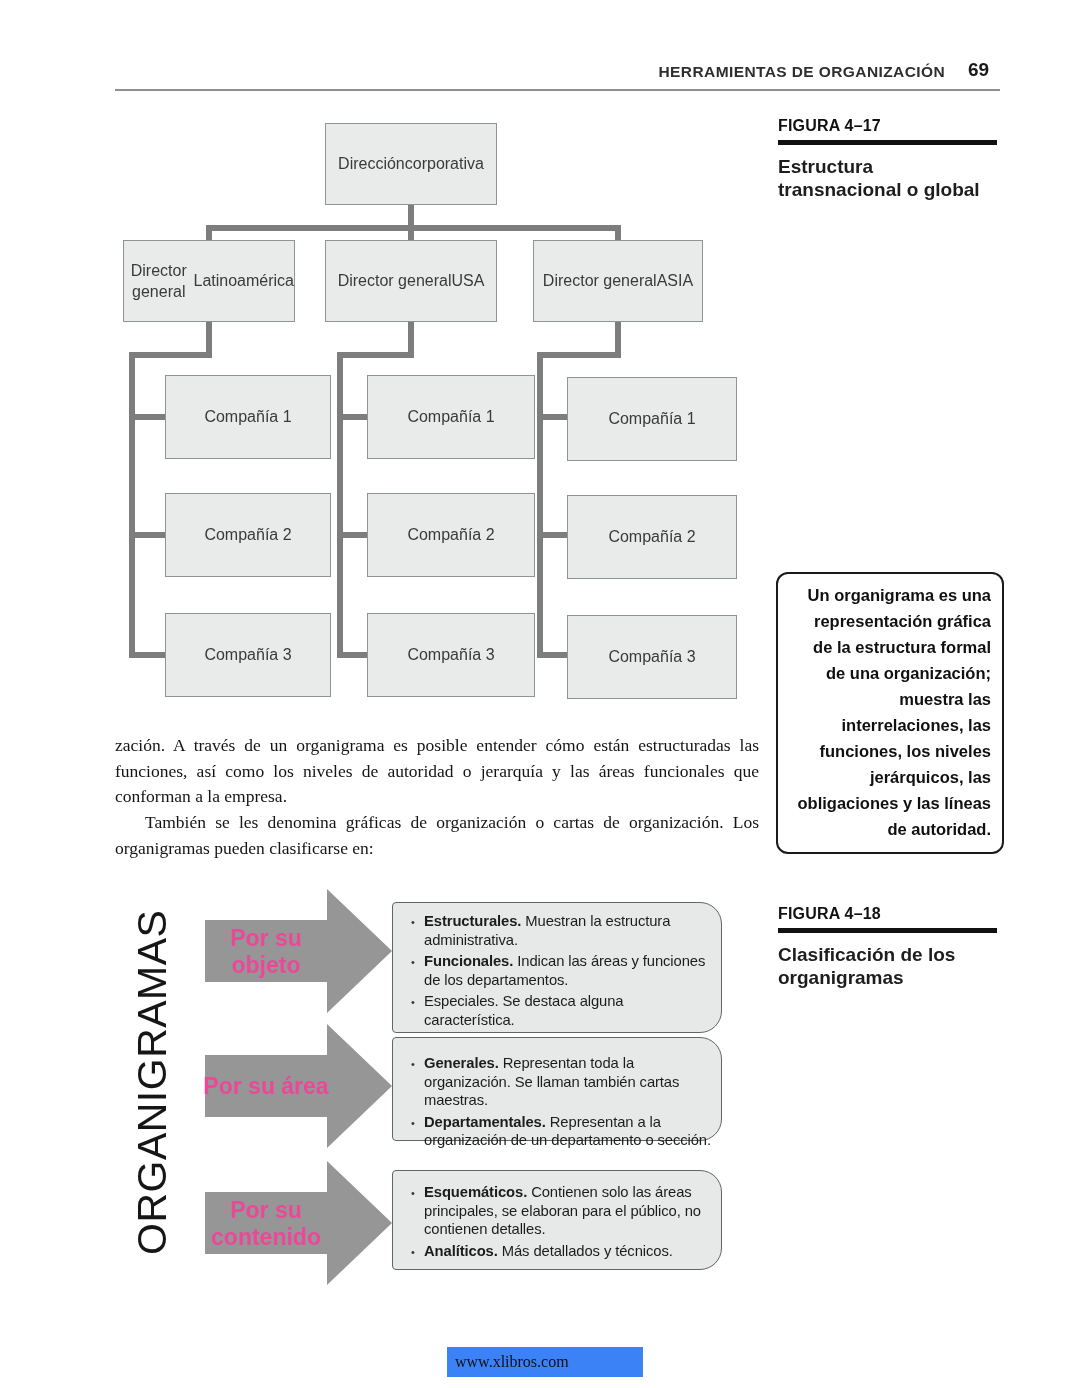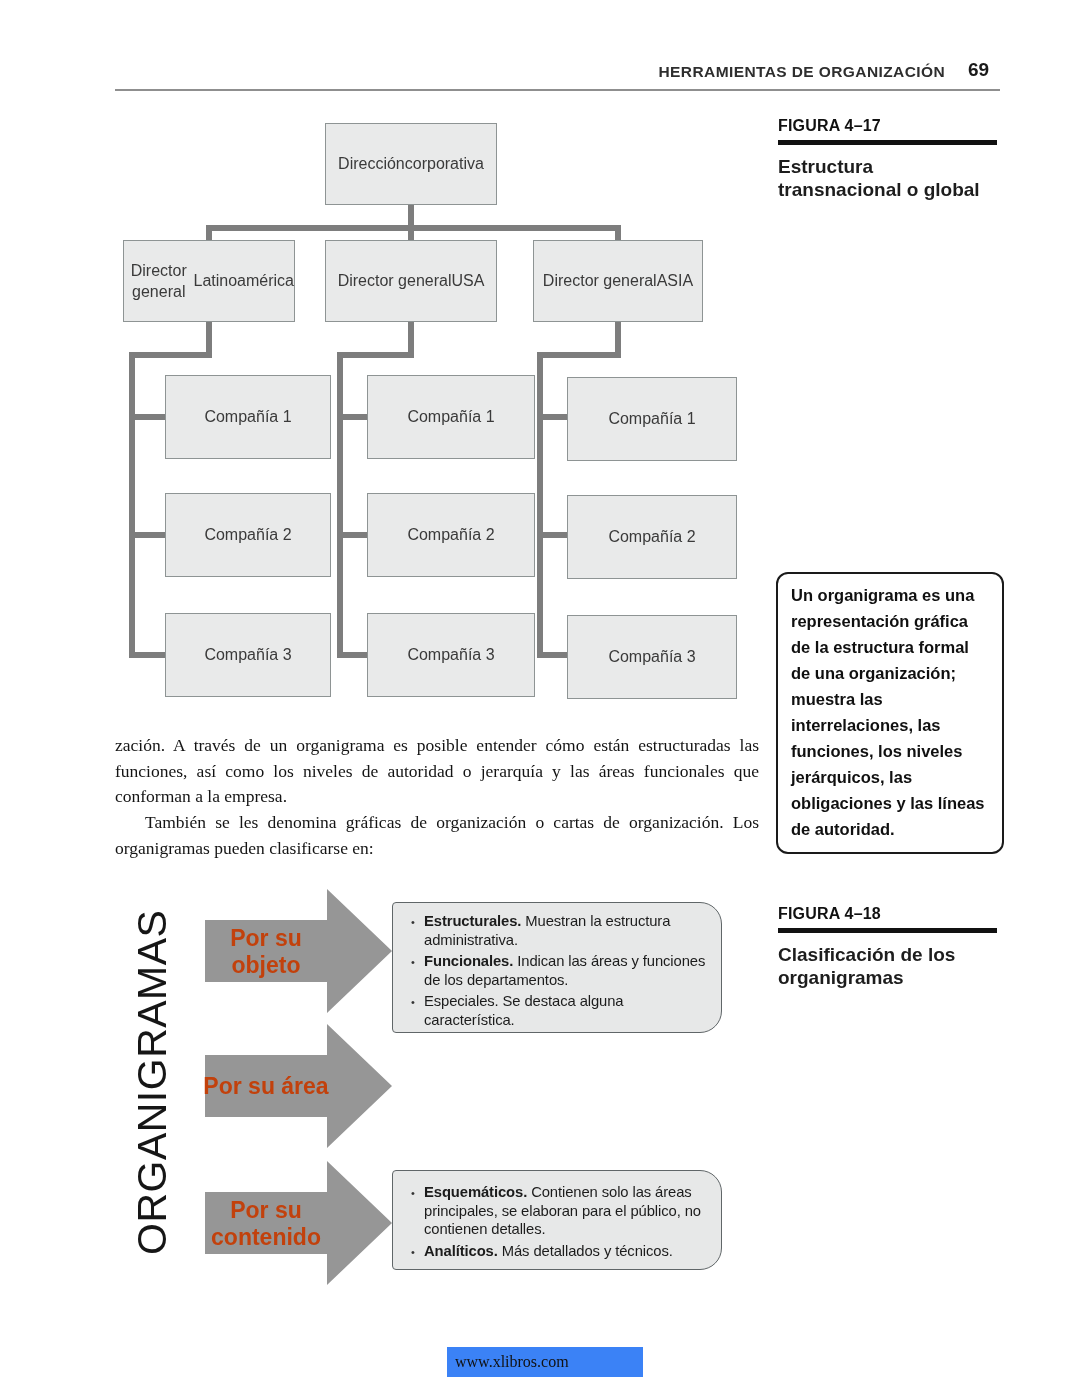--- a/index.html
+++ b/index.html
@@ -20,35 +20,35 @@
 
   
   .cl{position:absolute;background:#7d7d7d;}
   .obox{position:absolute;box-sizing:border-box;background:#e9eaea;border:1.5px solid #8e9494;
         display:flex;flex-direction:row;align-items:center;justify-content:center;
         font-size:16px;line-height:1.32;color:#3a3a3a;text-align:center;}
 
   
   .notebox{position:absolute;left:776px;top:572px;width:228px;box-sizing:border-box;
            border:2.5px solid #1a1a1a;border-radius:12px;padding:8px 11px 10px 13px;
-           font-size:16.5px;line-height:26px;font-weight:700;color:#101010;}
+           font-size:16.5px;line-height:26px;font-weight:700;color:#101010;text-align:right;}
 
   
   .bodytext{position:absolute;left:115px;top:733px;width:644px;text-align:justify;
             font-family:Liberation Serif, serif;font-size:17.5px;line-height:1.47;color:#141414;}
   .bodytext p{margin:0;}
   .bodytext p.indent{text-indent:30px;}
 
   
   .axisword{position:absolute;left:2px;top:1076px;width:300px;height:58px;
             transform:rotate(-90deg);text-align:center;
             font-size:41px;line-height:58px;letter-spacing:.5px;color:#161616;}
   .arrow{position:absolute;left:205px;}
   .alabel{position:absolute;left:205px;width:122px;height:63px;display:flex;flex-direction:column;
-          align-items:center;justify-content:center;color:#c2410c;font-weight:700;
+          align-items:center;justify-content:center;color:#ec4899;font-weight:700;
           font-size:23px;line-height:27px;}
   .alabel div{white-space:nowrap;}
   .dbox{position:absolute;left:392px;width:330px;box-sizing:border-box;background:#e7e8e8;
         border:1.5px solid #606668;border-radius:4px 22px 22px 4px;}
   .dbox ul{list-style:none;margin:0;padding:9px 7px 6px 31px;}
   .dbox li{position:relative;font-size:14.8px;line-height:18.5px;letter-spacing:-.1px;
            color:#1c1c1c;margin-bottom:3px;}
   .dbox li::before{content:"•";position:absolute;left:-13px;top:1px;font-size:11px;color:#333;}
   .dbox b{font-weight:700;}
 
@@ -183,20 +183,26 @@
     </ul>
   </div>
 
   <svg class="arrow" style="top:1024px;" width="187" height="124" viewBox="0 0 187 124">
     <polygon points="0,31 122,31 122,0 187,62 122,124 122,93 0,93" fill="#969696"></polygon>
   </svg>
   <div class="alabel" style="top:1055px;">
     <div>Por su área</div>
     <div></div>
   </div>
+  <div class="dbox" style="top:1037px;height:104px;">
+    <ul style="padding-top:16px;">
+      <li><b>Generales.</b> <span>Representan toda la organización. Se llaman también cartas maestras.</span></li>
+      <li><b>Departamentales.</b> <span>Representan a la organización de un departamento o sección.</span></li>
+    </ul>
+  </div>
 
   <svg class="arrow" style="top:1161px;" width="187" height="124" viewBox="0 0 187 124">
     <polygon points="0,31 122,31 122,0 187,62 122,124 122,93 0,93" fill="#969696"></polygon>
   </svg>
   <div class="alabel" style="top:1192px;">
     <div>Por su</div>
     <div>contenido</div>
   </div>
   <div class="dbox" style="top:1170px;height:100px;">
     <ul style="padding-top:12px;">

